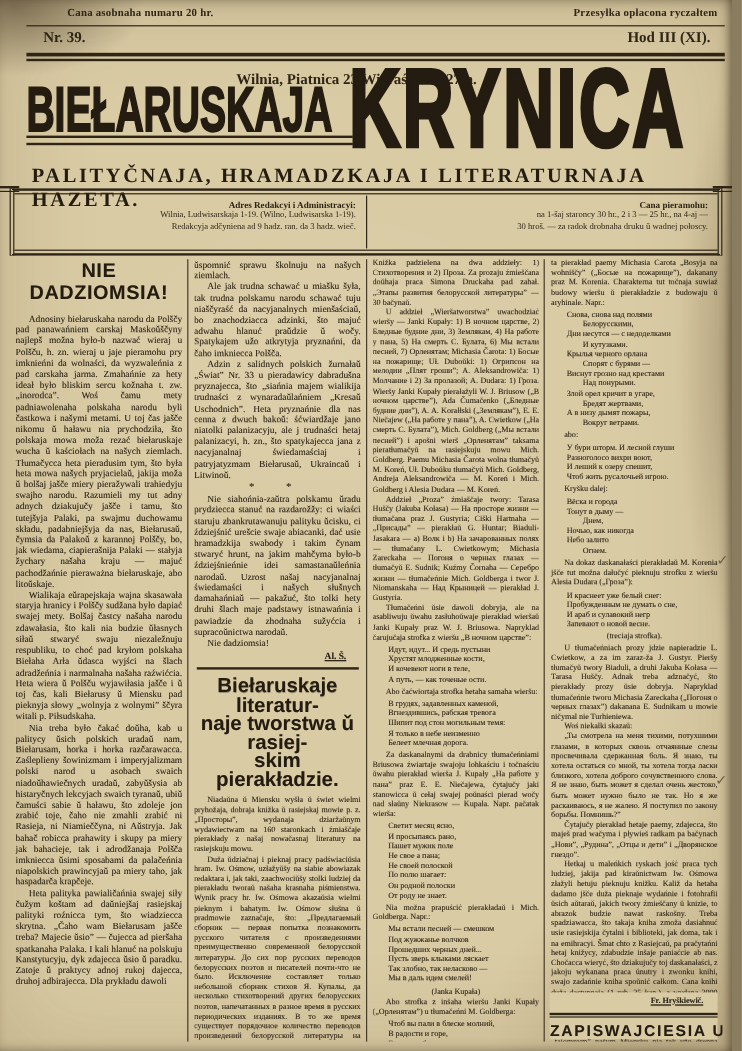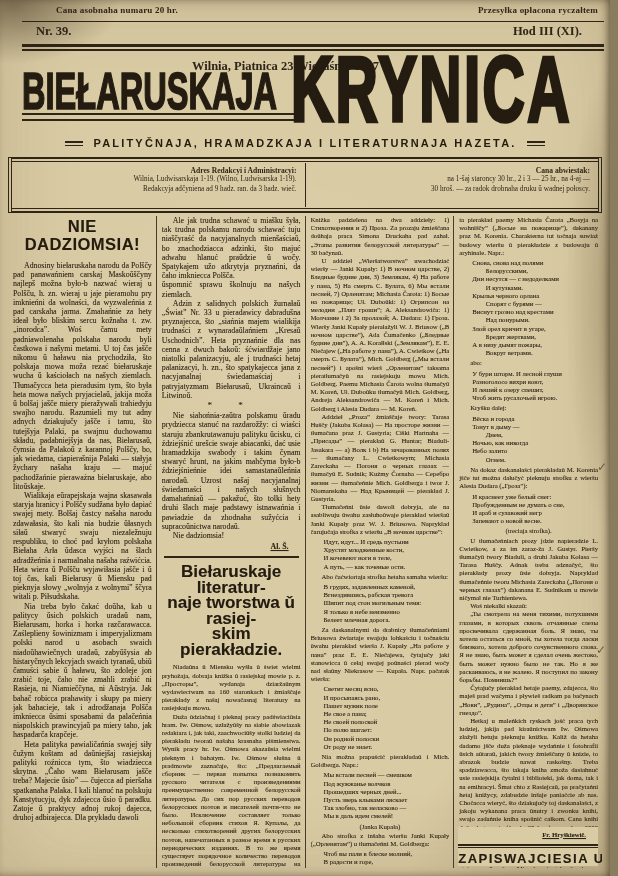--- a/index.html
+++ b/index.html
@@ -27,38 +27,38 @@
   .page *{box-sizing:border-box;}
 
   
   .topstrip{position:absolute;top:5px;left:56px;right:12px;display:flex;justify-content:space-between;
     font-size:9px;font-weight:bold;letter-spacing:.2px;}
   .rule-top{position:absolute;top:21px;left:22px;right:6px;border-top:1px solid var(--ink);}
   .nr-row{position:absolute;top:24px;left:22px;right:18px;display:flex;align-items:flex-start;
     font-weight:bold;font-size:12.5px;}
   .nr-row .issue{margin-left:14px;}
   .nr-row .date{flex:1;text-align:center;margin-top:35px;}
-  .nr-row .vol{margin-right:10px;}
+  .nr-row .vol{}
   .rule-heavy{position:absolute;top:44px;left:22px;right:6px;height:7px;
     border-top:3px solid var(--ink);border-bottom:2px solid var(--ink);}
 
   
   .m-biel{position:absolute;left:22px;top:62px;font-family:"Liberation Sans",sans-serif;
     font-weight:bold;font-size:37px;color:var(--ink-dark);letter-spacing:0;
     -webkit-text-stroke:1.2px var(--ink-dark);
     transform:scale(.88,1.42);transform-origin:left top;white-space:nowrap;z-index:3;}
   .m-biel-rule{position:absolute;left:22px;top:113px;width:272px;height:8px;
     border-top:2px solid var(--ink);border-bottom:2px solid var(--ink);}
   .m-kry{position:absolute;left:291px;top:37px;width:400px;text-align:left;
     font-family:"Liberation Sans",sans-serif;font-weight:bold;font-size:74px;
     color:var(--ink-dark);-webkit-text-stroke:3px var(--ink-dark);letter-spacing:3px;
     transform:scale(.79,1.24);transform-origin:left top;white-space:nowrap;z-index:2;}
   .subtitle-row{position:absolute;top:137px;left:0;right:0;display:flex;align-items:center;
     justify-content:center;gap:10px;}
-  .subtitle{font-family:Liberation Sans, sans-serif;font-weight:bold;font-size:11px;
+  .subtitle{font-family:Liberation Serif, serif;font-weight:bold;font-size:17px;
     letter-spacing:2.2px;color:var(--ink-dark);}
   .sub-orn{width:18px;height:5px;border-top:2px solid var(--ink);border-bottom:1px solid var(--ink);}
 
   
   .infobox{position:absolute;left:8px;right:8px;top:157px;height:56px;
     border-top:2px solid var(--ink);border-bottom:2px solid var(--ink);
     border-left:4px double var(--ink);border-right:4px double var(--ink);}
   .infobox::before{content:"";position:absolute;left:0;right:0;top:2px;border-top:1px solid var(--ink);}
   .infobox::after{content:"";position:absolute;left:0;right:0;bottom:2px;border-bottom:1px solid var(--ink);}
   .ib-row{display:flex;height:100%;padding:4px 0;}
@@ -126,41 +126,41 @@
   </div>
 
   <div class="infobox">
     <div class="ib-row">
       <div class="ib-cell">
         <div class="ib-title">Adres Redakcyi i Administracyi:</div>
         <div>Wilnia, Ludwisarskaja 1-19. (Wilno, Ludwisarska 1-19).</div>
         <div>Redakcyja adčyniena ad 9 hadz. ran. da 3 hadz. wieč.</div>
       </div>
       <div class="ib-cell">
-        <div class="ib-title">Cana abwiestak:</div>
+        <div class="ib-title">Cana pieramohu:</div>
         <div>na 1-šaj staroncy 30 hr., 2 i 3 — 25 hr., na 4-aj —</div>
         <div>30 hroš. — za radok drobnaha druku ǔ wadnej połoscy.</div>
       </div>
     </div>
   </div>
 
   <main class="columns">
     <section class="col">
       <div class="col-body">
           <div class="b-h1">NIE DADZIOMSIA!</div>
           <div class="b-p">Adnosiny biełaruskaha narodu da Polščy pad panawańniem carskaj Maskoǔščyny najlepš možna było-b nazwać wieraj u Polšču, h. zn. wieraj u jaje pieramohu pry imknieńni da wolnaści, da wyzwaleńnia z pad carskaha jarma. Zmahańnie za hety ideał było bliskim sercu kožnaha t. zw. „inorodca”. Woś čamu mety padniawolenaha polskaha narodu byli častkowa i našymi metami. U toj čas jašče nikomu ǔ haławu nia prychodziła, što polskaja mowa moža rezać biełaruskaje wucha ǔ kaściołach na našych ziemlach. Tłumačycca heta pieradusim tym, što była heta mowa našych pryjacielaǔ, jakija moža ǔ bolšaj jašče miery pieražywali trahiedyju swajho narodu. Razumieli my tut adny adnych dziakujučy jašče i tamu, što tutejšyja Palaki, pa swajmu duchowamu składu, padabniejšyja da nas, Biełarusaǔ, čymsia da Palakoǔ z karannoj Polščy, bo, jak wiedama, ciapierašnija Palaki — stałyja žychary našaha kraju — majuć pachodžańnie pieraważna biełaruskaje, abo litoǔskaje.</div>
           <div class="b-p">Wialikaja eǔrapejskaja wajna skasawała staryja hranicy i Polščy sudžana było dapiać swajej mety. Bolšaj častcy našaha narodu zdawałasia, što kali nia budzie ǔłasnych siłaǔ stwaryć swaju niezaležnuju respubliku, to choć pad kryłom polskaha Biełaha Arła ǔdasca wyjści na šlach adradžeńnia i narmalnaha našaha raźwićcia. Heta wiera ǔ Polšču wyjawiłasia jašče i ǔ toj čas, kali Biełarusy ǔ Miensku pad pieknyja słowy „wolnyja z wolnymi” ščyra witali p. Piłsudskaha.</div>
           <div class="b-p">Nia treba było čakać doǔha, kab u palitycy ǔsich polskich uradaǔ nam, Biełarusam, horka i horka razčarawacca. Zaśleplieny šowinizmam i imperyjalizmam polski narod u asobach swaich niadoǔhawiečnych uradaǔ, zabyǔšysia ab histaryčnych lekcyjach swaich tyranaǔ, ubiǔ čamuści sabie ǔ haławu, što zdoleje jon zrabić toje, čaho nie zmahli zrabić ni Rasieja, ni Niamieččyna, ni Aǔstryja. Jak bahač robicca prahawity i skupy pa miery jak bahacieje, tak i adrodžanaja Polšča imkniecca ǔsimi sposabami da palačeńnia niapolskich prawincyjaǔ pa miery taho, jak haspadarča krapčeje.</div>
           <div class="b-p">Heta palityka pawialičańnia swajej siły čužym koštam ad daǔniejšaj rasiejskaj palityki roźnicca tym, što wiadziecca skrytna. „Čaho wam Biełarusam jašče treba? Majecie ǔsio” — čujecca ad pieršaha spatkanaha Palaka. I kali hlanuć na polskuju Kanstytucyju, dyk zdajecca ǔsio ǔ paradku. Zatoje ǔ praktycy adnoj rukoj dajecca, druhoj adbirajecca. Dla prykładu dawoli</div>
         </div>
     </section>
     <section class="col">
       <div class="col-body">
+          <div class="b-p nc">ǔspomnić sprawu školnuju na našych ziemlach.</div>
           <div class="b-p">Ale jak trudna schawać u miašku šyła, tak trudna polskamu narodu schawać tuju niaščyraść da nacyjanalnych mienšaściaǔ, bo znachodziacca adzinki, što majuć adwahu hlanuć praǔdzie ǔ wočy. Spatykajem užo atkrytyja pryznańni, da čaho imkniecca Polšča.</div>
-          <div class="b-p nc">ǔspomnić sprawu školnuju na našych ziemlach.</div>
           <div class="b-p">Adzin z salidnych polskich žurnałaǔ „Świat” Nr. 33 u pieradawicy dabradušna pryznajecca, što „siańnia majem wialikija trudnaści z wynaradaǔlańniem „Kresaǔ Uschodnich”. Heta pryznańnie dla nas cenna z dwuch bakoǔ: śćwiardžaje jano niatolki palanizacyju, ale j trudnaści hetaj palanizacyi, h. zn., što spatykajecca jana z nacyjanalnaj świedamaściaj i patryjatyzmam Biełarusaǔ, Ukraincaǔ i Litwinoǔ.</div>
           <div class="b-stars">*  *</div>
           <div class="b-p">Nie siahońnia-zaǔtra polskamu ǔradu prydziecca stanuć na razdarožžy: ci wiaści staruju zbankrutawanuju palityku ǔcisku, ci ździejśnić urešcie swaje abiacanki, dać usie hramadzkija swabody i takim čynam stwaryć hrunt, na jakim mahčyma było-b ździejśnieńnie idei samastanaǔleńnia narodaǔ. Uzrost našaj nacyjanalnaj świedamaści i našych słušnych damahańniaǔ — pakažuć, što tolki hety druhi šlach maje padstawy istnawańnia i pawiadzie da zhodnaha sužyćcia i supracoǔnictwa narodaǔ.</div>
           <div class="b-p">Nie dadziomsia!</div>
           <div class="b-sigr">Al. Š.</div>
           <div class="b-rule"></div>
           <div class="b-h2">Biełaruskaje literatur-
 naje tworstwa ǔ rasiej-
 skim pierakładzie.</div>
           <div class="b-p sm">Niadaǔna ǔ Miensku wyšła ǔ świet wielmi pryhožaja, dobraja knižka ǔ rasiejskaj mowie p. z. „Просторы”, wydanaja dziaržaǔnym wydawiectwam na 160 staronkach i źmiaščaje pierakłady z našaj nowačasnaj literatury na rasiejskuju mowu.</div>

